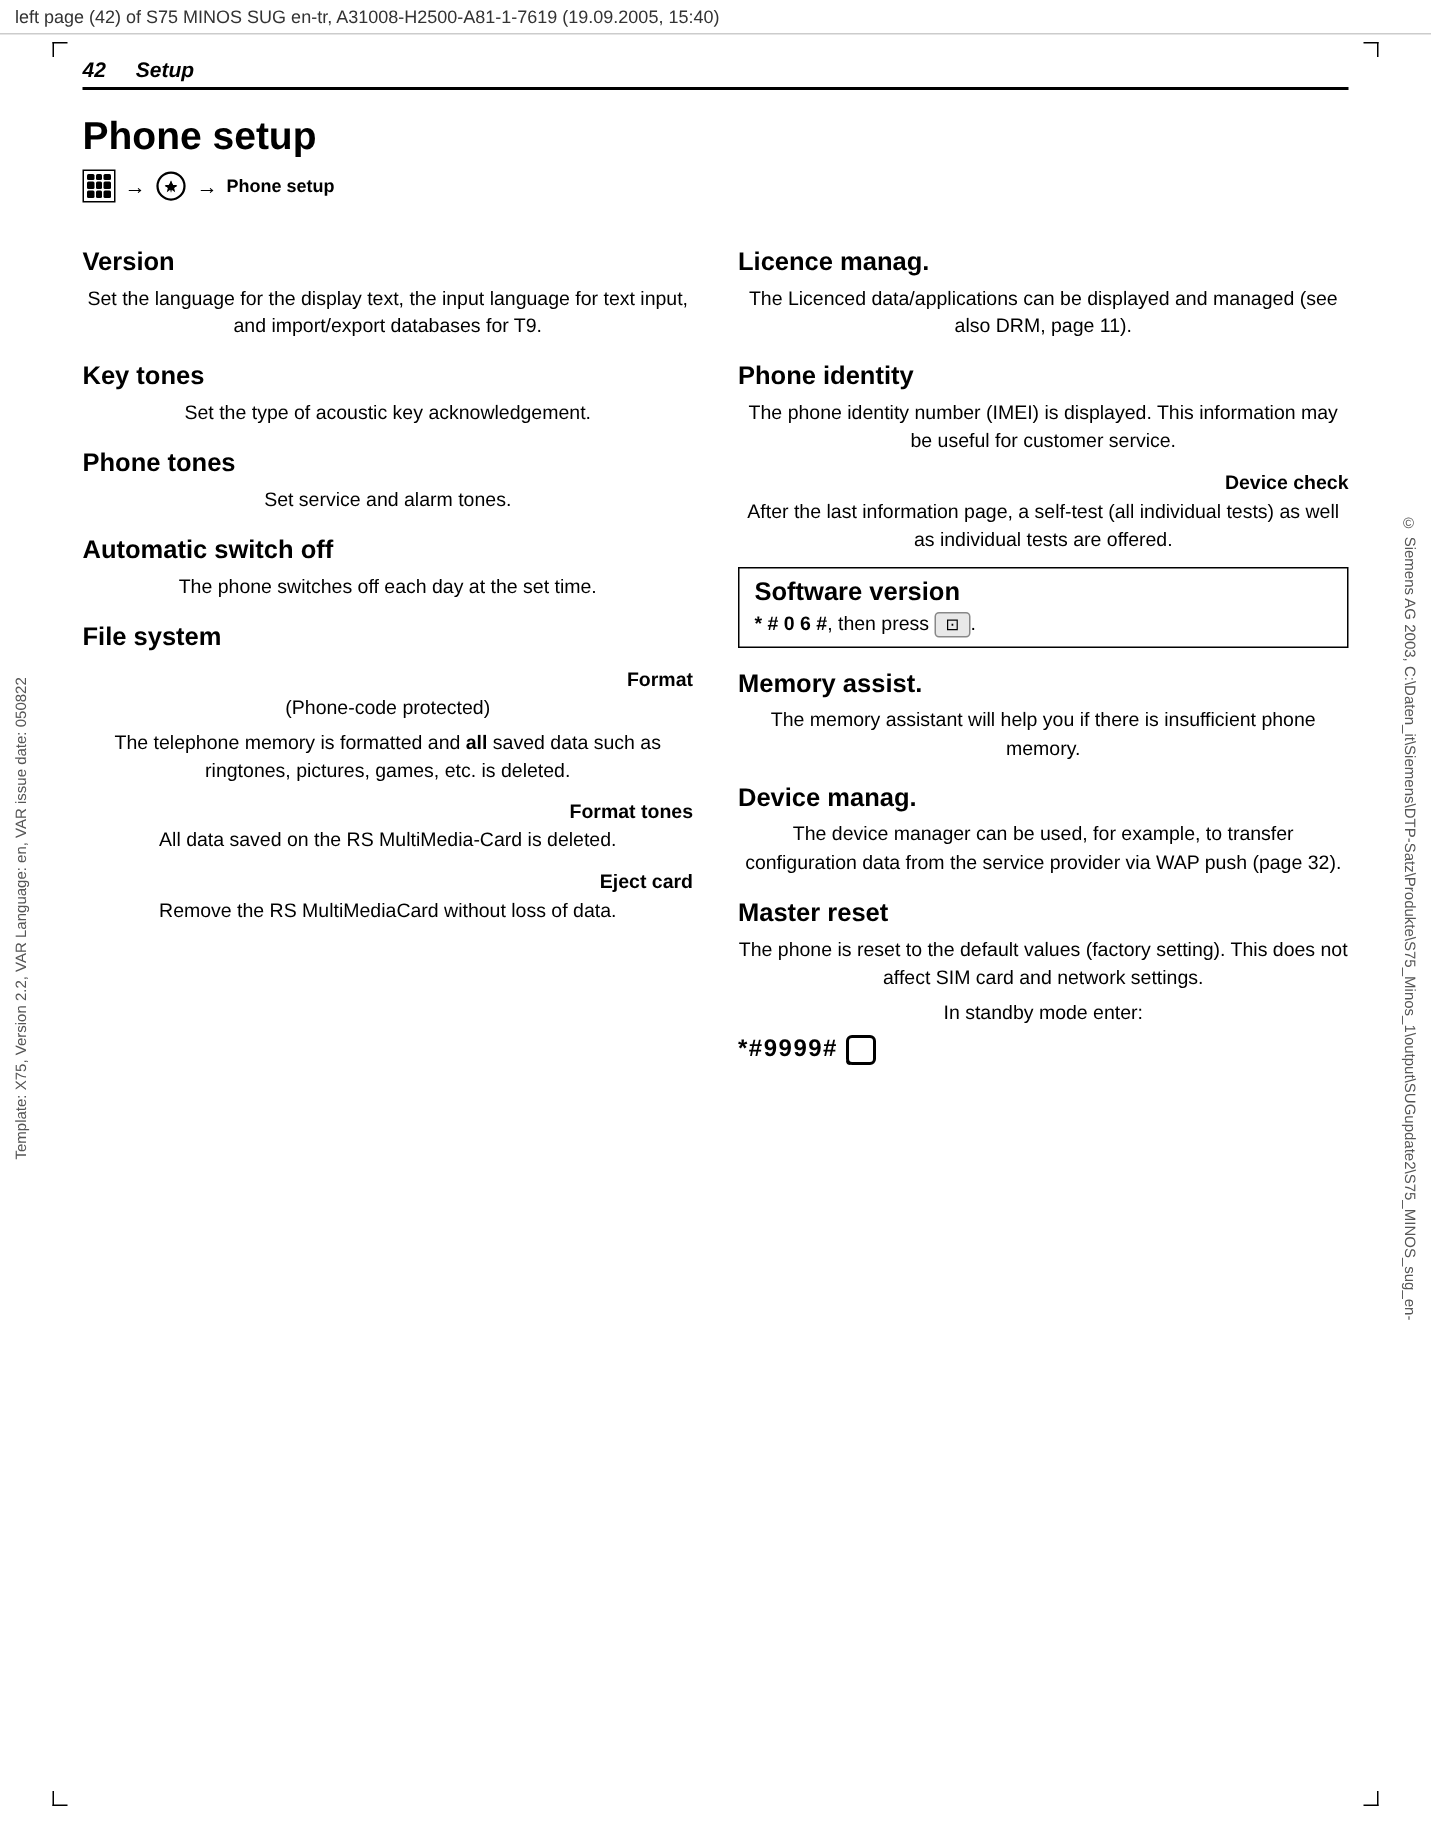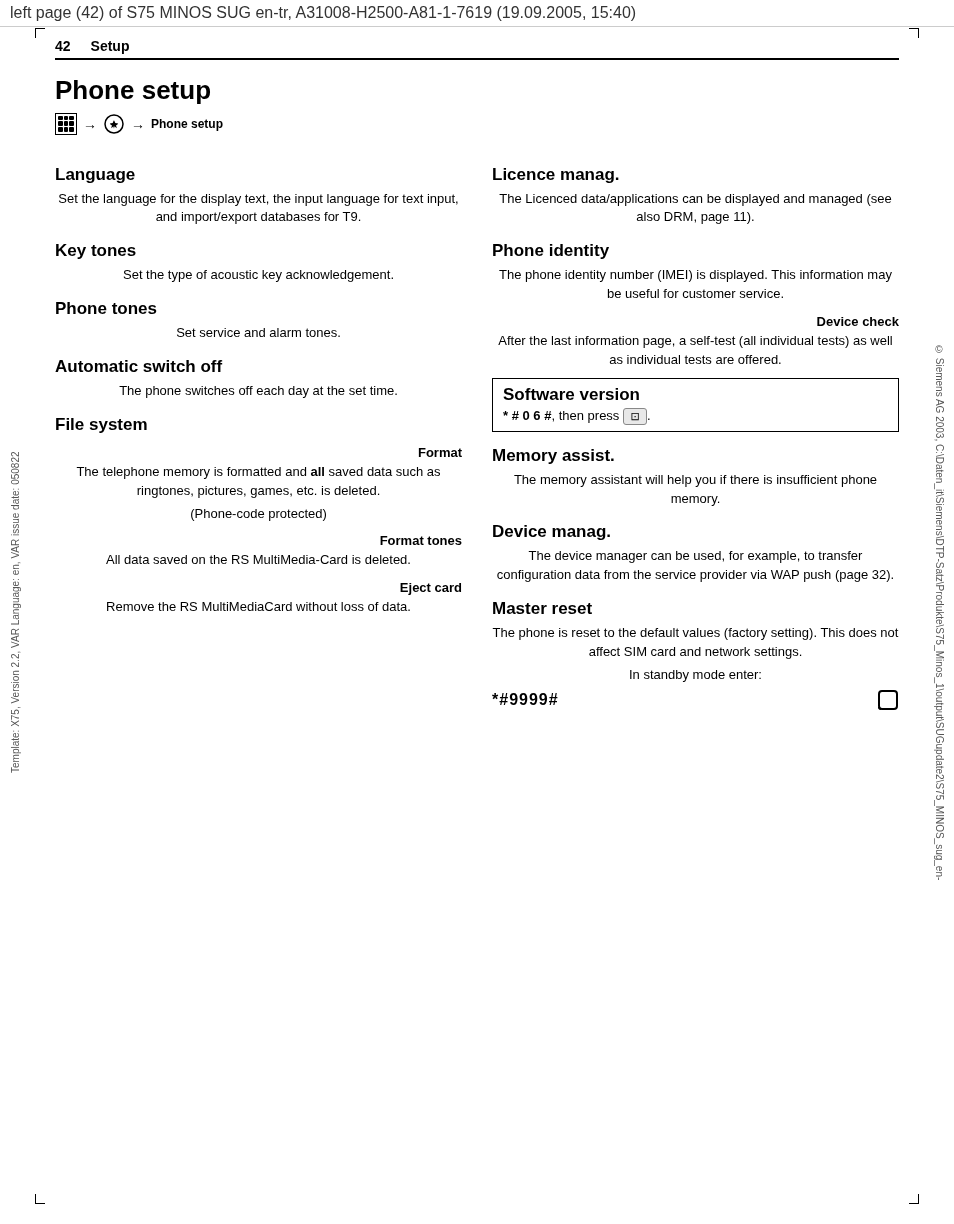--- a/index.html
+++ b/index.html
@@ -17,21 +17,21 @@
 
     
     .top-bar {
       position: absolute;
       top: 0;
       left: 0;
       right: 0;
       background: #fff;
       border-bottom: 1px solid #ccc;
       padding: 4px 10px;
-      font-size: 16px;
+      font-size: 12px;
       color: #333;
     }
 
     
     .side-label-left {
       position: absolute;
       top: 0;
       left: 0;
       width: 30px;
       height: 1224px;
@@ -70,20 +70,21 @@
       padding: 10px 20px;
     }
 
     
     .page-header {
       display: flex;
       align-items: baseline;
       border-bottom: 2px solid #000;
       padding-bottom: 4px;
       margin-bottom: 16px;
+      font-style: italic;
     }
 
     .page-number {
       font-size: 14px;
       font-weight: bold;
       margin-right: 20px;
     }
 
     .page-section-title {
       font-size: 14px;
@@ -201,21 +202,20 @@
 
     
     .master-reset-code {
       font-size: 16px;
       font-weight: bold;
       letter-spacing: 1px;
       margin-top: 4px;
       display: flex;
       align-items: center;
       gap: 4px;
-      justify-content: space-between;
     }
 
     .sw-key-btn {
       display: inline-flex;
       align-items: center;
       justify-content: center;
       border: 1px solid #888;
       background: #e8e8e8;
       border-radius: 3px;
       padding: 1px 5px;
@@ -273,39 +273,39 @@
       <text x="11" y="15" text-anchor="middle" font-size="10" font-weight="bold" fill="#000">✦</text>
     </svg>
     <span class="arrow-icon">→</span>
     <span class="breadcrumb-text">Phone setup</span>
   </div>
 
   <div class="columns">
 
     <div class="col-left">
 
-      <div class="section-h2">Language</div>
+      <div class="section-h2">Version</div>
       <div class="section-body">Set the language for the display text, the input language for text input, and import/export databases for T9.</div>
 
       <div class="section-h2">Key tones</div>
       <div class="section-body">Set the type of acoustic key acknowledgement.</div>
 
       <div class="section-h2">Phone tones</div>
       <div class="section-body">Set service and alarm tones.</div>
 
       <div class="section-h2">Automatic switch off</div>
       <div class="section-body">The phone switches off each day at the set time.</div>
 
       <div class="section-h2">File system</div>
 
       <div class="section-h3">Format</div>
+      <div class="section-body">(Phone-code protected)</div>
       <div class="section-body">
         <span>The telephone memory is formatted and </span><span class="bold-inline">all</span><span> saved data such as ringtones, pictures, games, etc. is deleted.</span>
       </div>
-      <div class="section-body">(Phone-code protected)</div>
 
       <div class="section-h3">Format tones</div>
       <div class="section-body">All data saved on the RS MultiMedia-Card is deleted.</div>
 
       <div class="section-h3">Eject card</div>
       <div class="section-body">Remove the RS MultiMediaCard without loss of data.</div>
 
     </div>
 
     <div class="col-right">

